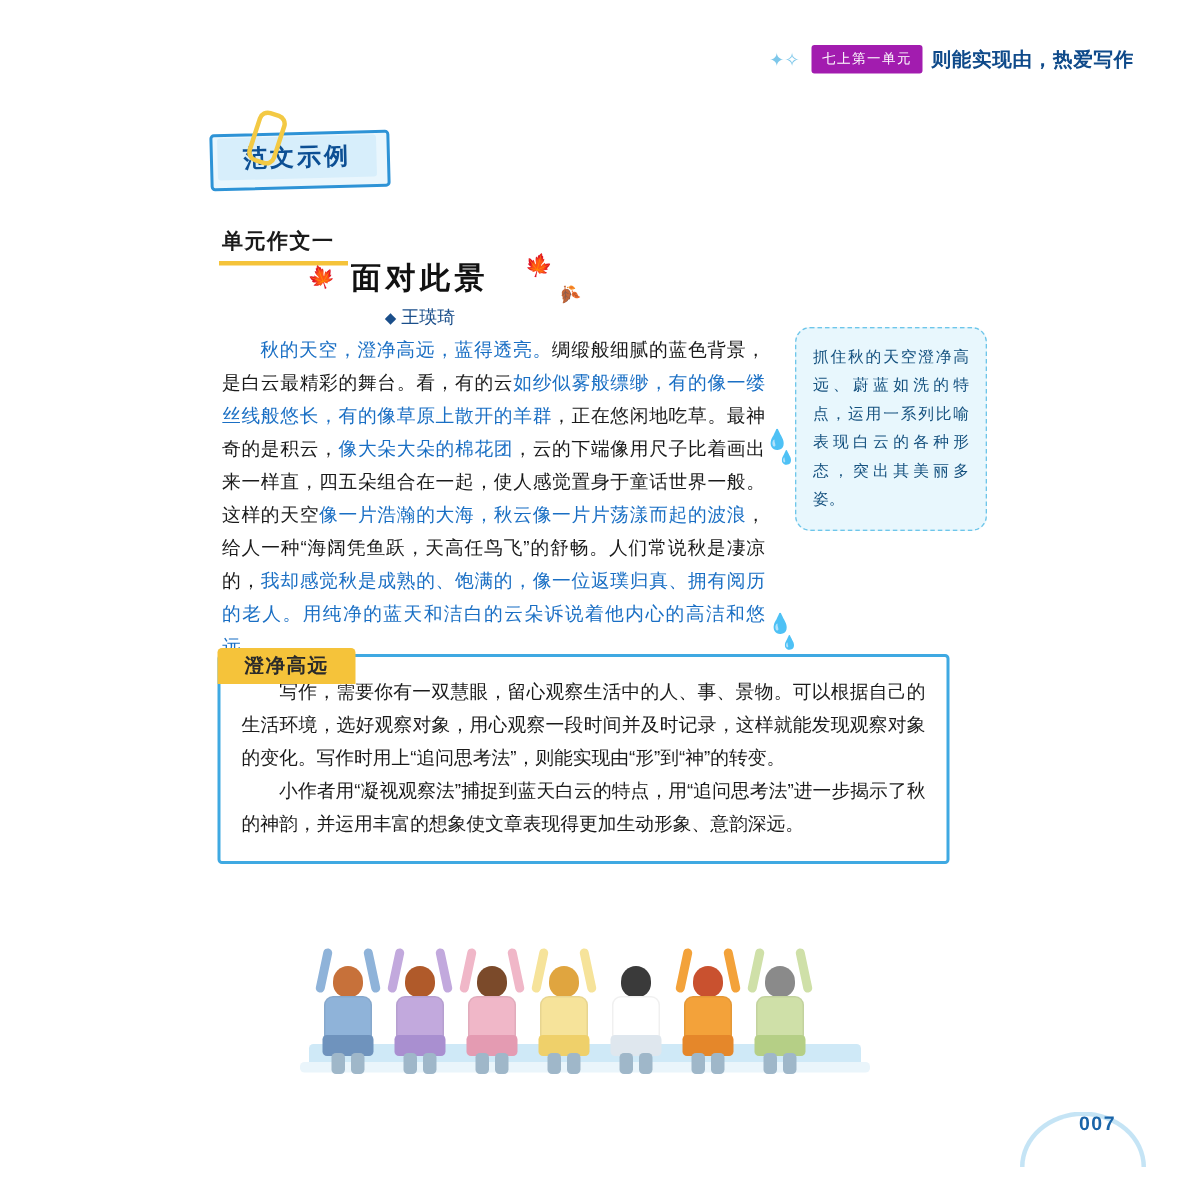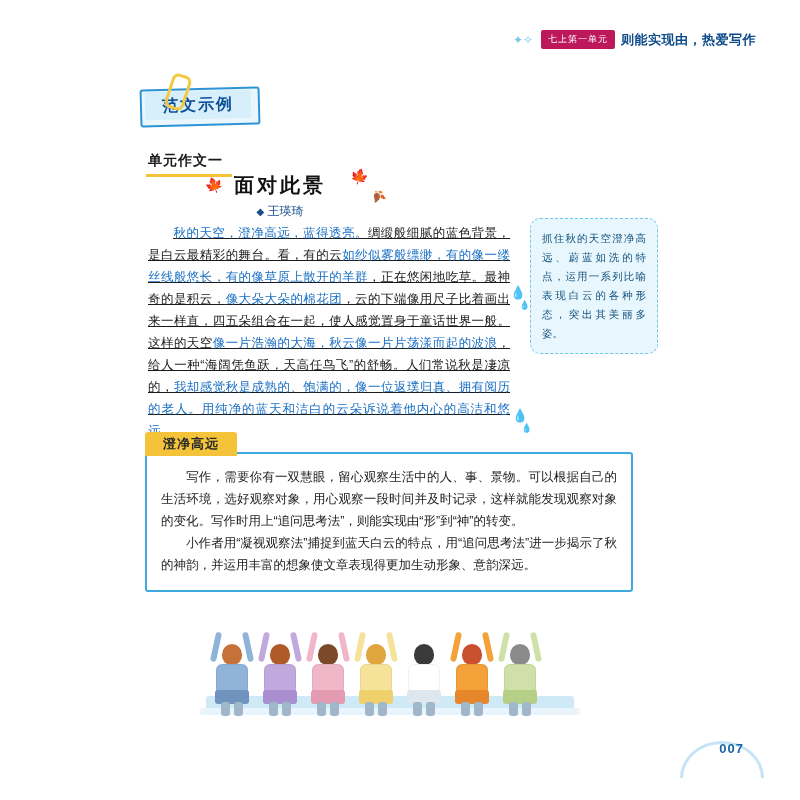--- a/index.html
+++ b/index.html
@@ -14,21 +14,21 @@
     position:absolute;inset:0;
     background:#fff;
   }
 
   
   .header{
     position:absolute;top:30px;right:44px;
     display:flex;align-items:center;gap:6px;
   }
   .header-unit{
-    background:#be185d;color:#fff;
+    background:#a21caf;color:#fff;
     font-size:9px;letter-spacing:1px;
     padding:3px 7px 3px 7px;
     border-radius:2px;
     white-space:nowrap;
     font-family:Liberation Serif, serif;
   }
   .header-title{
     color:#0f4a8a;font-weight:bold;font-size:13px;
     letter-spacing:.5px;
   }
@@ -102,21 +102,21 @@
   }
   .author .dot{color:#1a4e8a;font-size:10px;}
 
   
   .body-text{
     position:absolute;left:148px;top:222px;width:362px;
     font-size:12.5px;line-height:22px;color:#1a1a1a;
     text-align:justify;
     text-indent:0;
   }
-  .body-text p{margin:0;text-decoration:underline;}
+  .body-text p{margin:0;}
   .hl{color:#1a6fc4;}
   .ind{display:inline-block;width:25px;}
 
   
   .note{
     position:absolute;
     background:#e8f7fd;
     border:1.5px dashed #6ec6ea;
     border-radius:10px;
     padding:10px 11px;
@@ -138,21 +138,21 @@
   .comment-tab{
     position:absolute;left:145px;top:432px;
     width:92px;height:24px;
     background:#f5c33a;
     border-radius:3px 3px 0 0;
     display:flex;align-items:center;justify-content:center;
     color:#2a2a2a;font-weight:bold;font-size:13px;letter-spacing:1px;
     z-index:3;
   }
   .comment-box{
-    position:absolute;left:145px;top:452px;width:488px;
+    position:absolute;left:145px;top:436px;width:488px;
     min-height:122px;
     border:2px solid #3fa9e2;
     border-radius:3px;
     background:#fff;
     padding:12px 14px 14px 14px;
     box-sizing:border-box;
     font-size:12.5px;line-height:22px;color:#1a1a1a;
     text-align:justify;
     z-index:2;
   }

